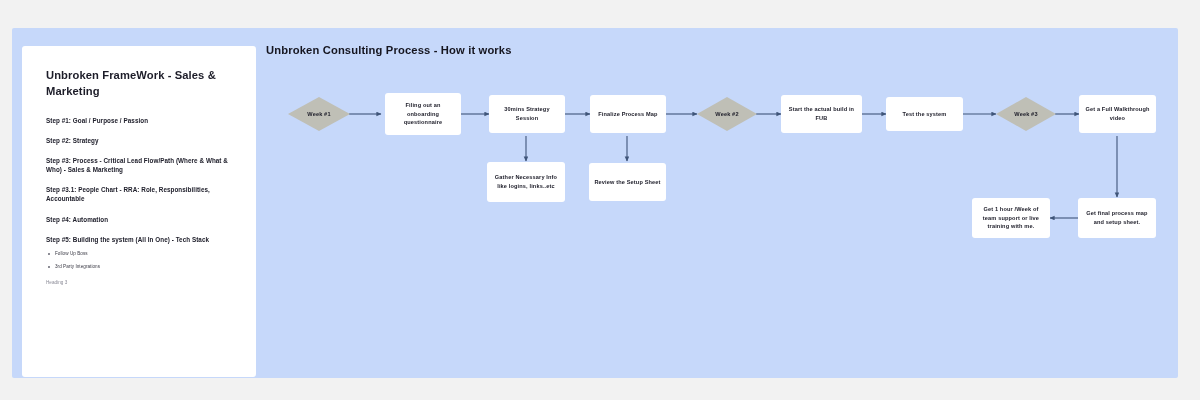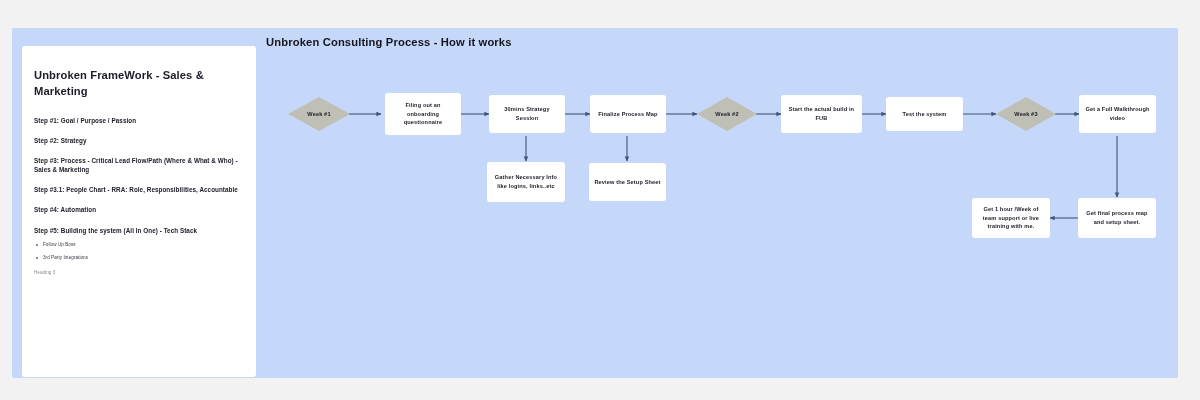--- a/index.html
+++ b/index.html
@@ -29,21 +29,21 @@
   
   #sidebar-card {
     position: absolute;
     left: 22px;
     top: 46px;
     width: 234px;
     height: 331px;
     background: #ffffff;
     border-radius: 3px;
     box-sizing: border-box;
-    padding: 22px 18px 0 12px;
+    padding: 22px 18px 0 24px;
   }
   #sidebar-title {
     font-size: 11.2px;
     font-weight: bold;
     color: #1c1c28;
     line-height: 1.42;
     letter-spacing: 0.1px;
     margin: 0 0 16px 0;
   }
   .step-line {
@@ -82,21 +82,21 @@
     margin-top: 9px;
     font-size: 4.6px;
     color: #8a8a96;
     letter-spacing: 0.05px;
   }
 
   
   #flow-heading {
     position: absolute;
     left: 266px;
-    top: 36px;
+    top: 44px;
     font-size: 11.2px;
     font-weight: bold;
     color: #15151f;
     letter-spacing: 0.15px;
   }
 
   
   .node {
     position: absolute;
     box-sizing: border-box;

